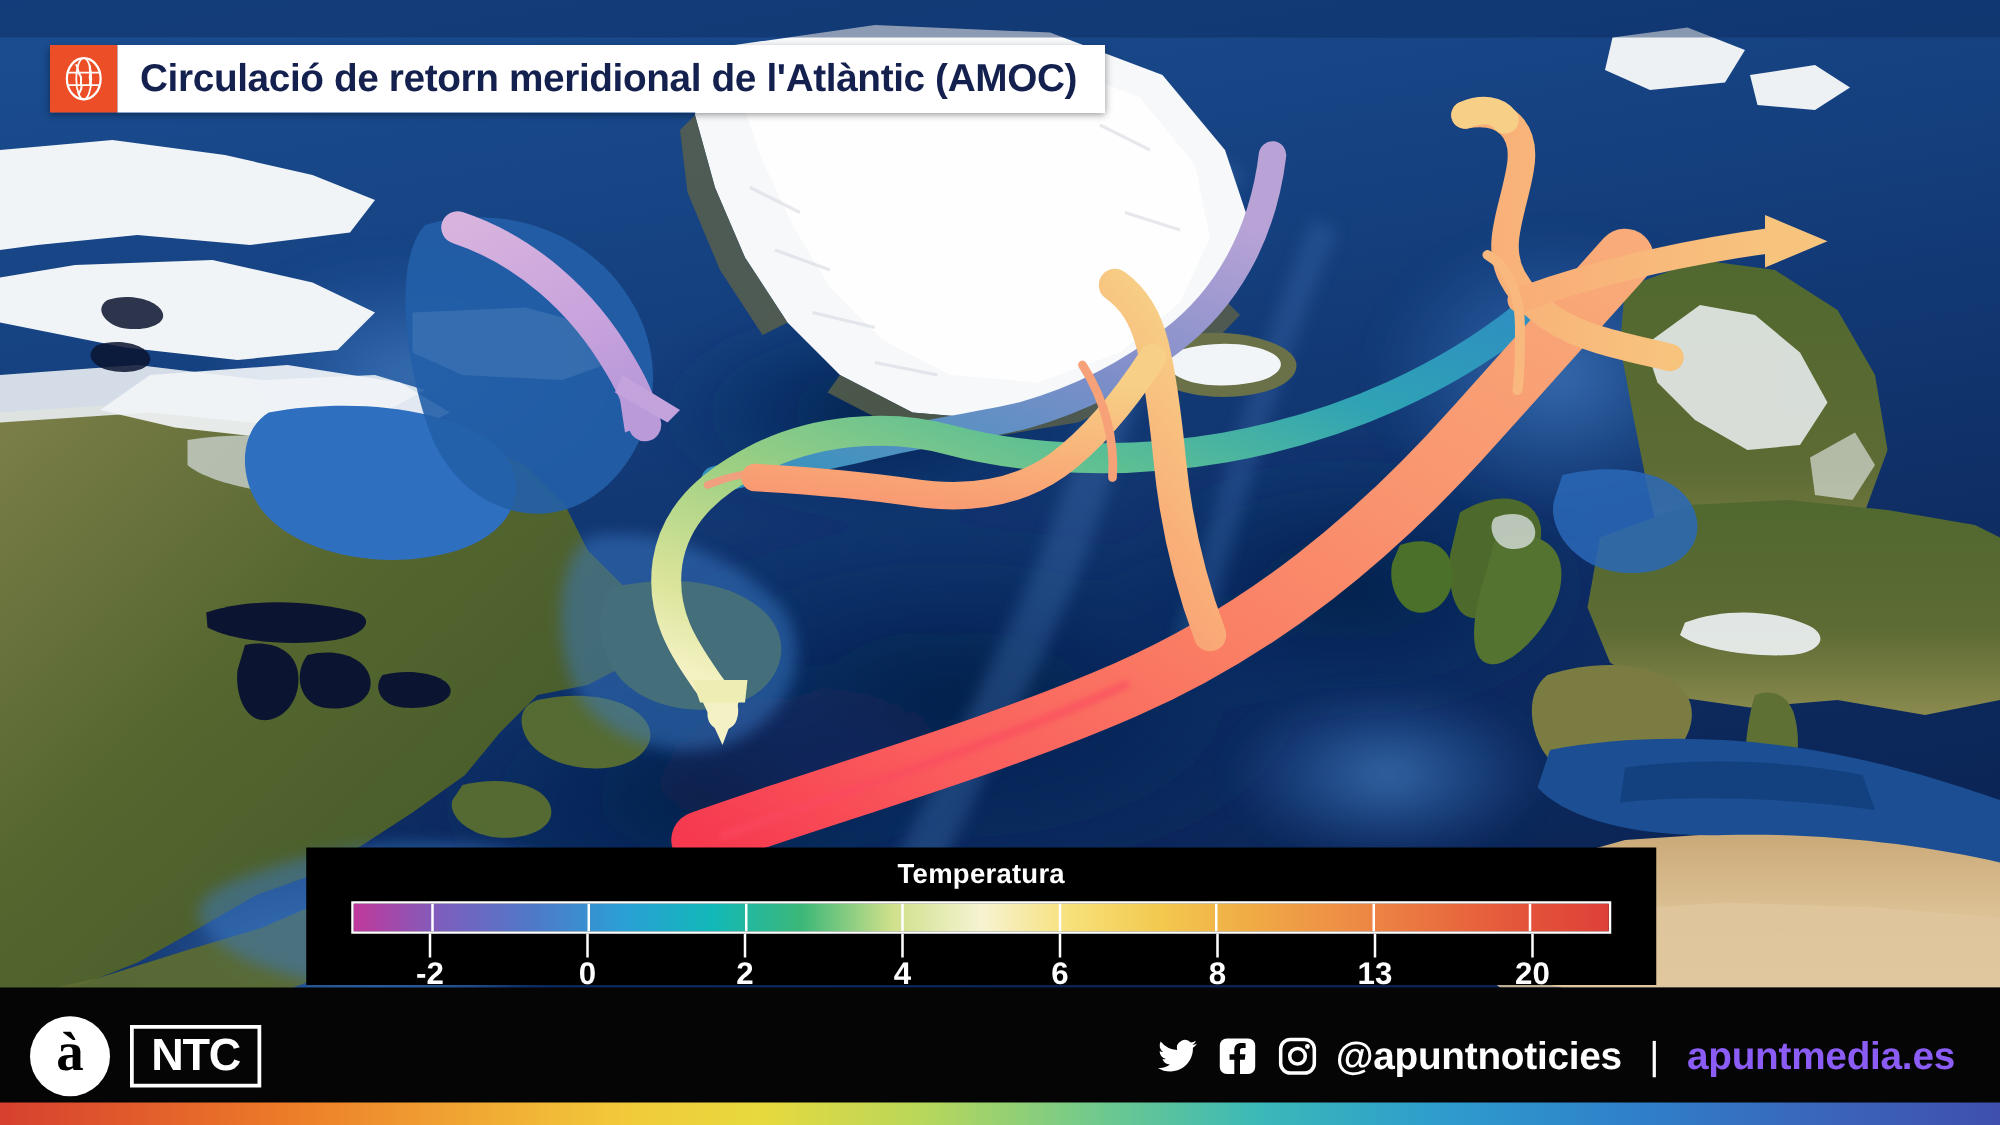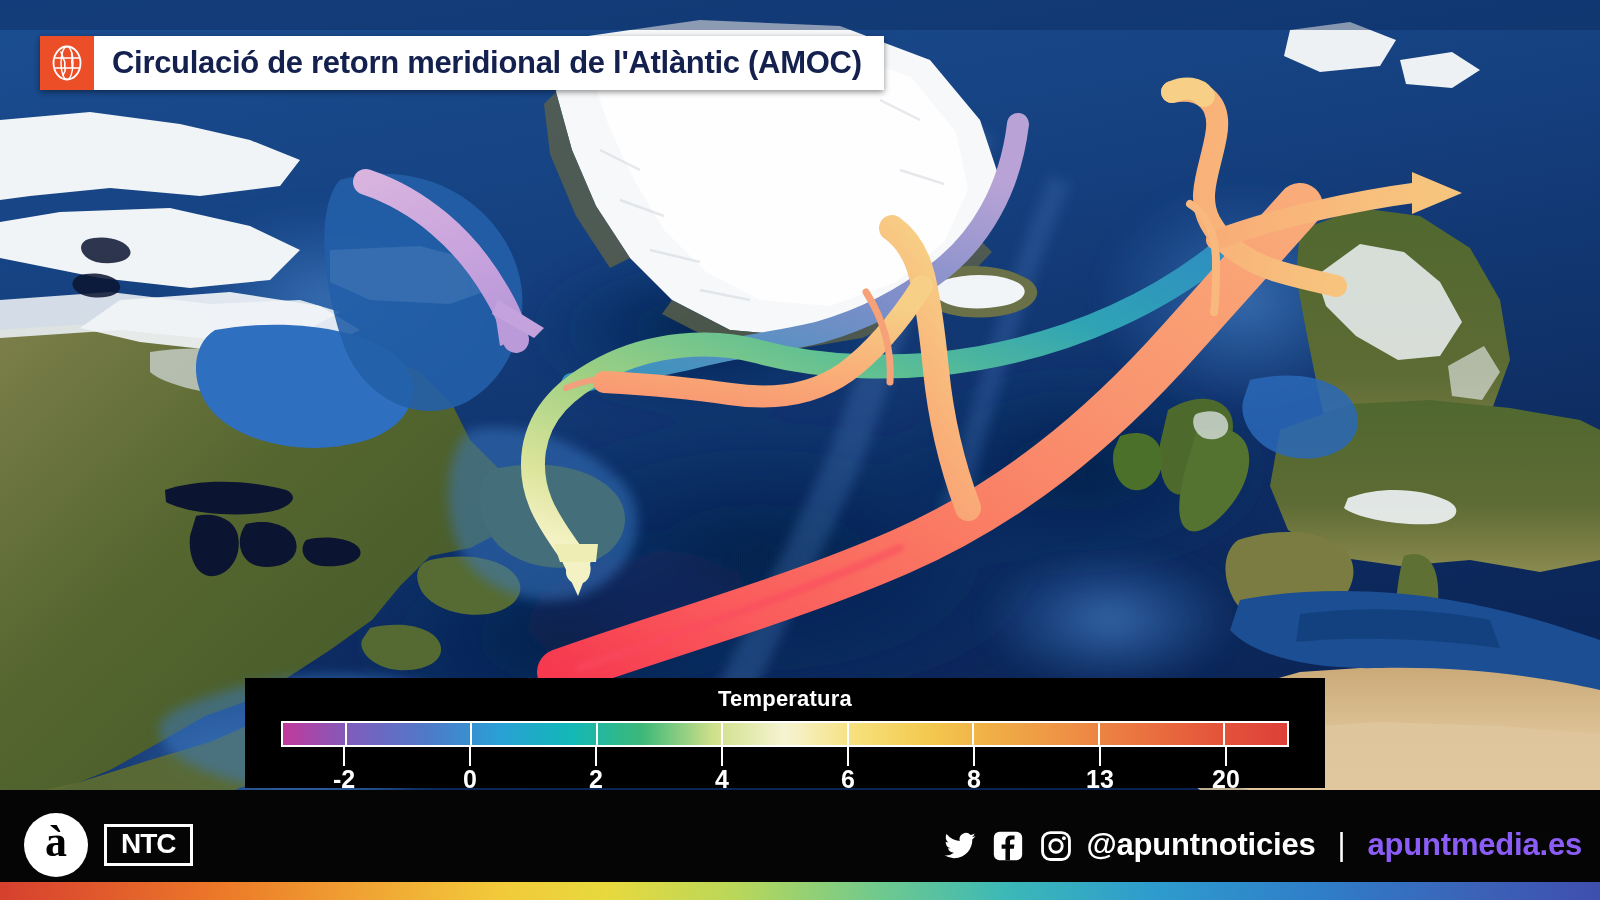--- a/index.html
+++ b/index.html
@@ -64,26 +64,26 @@
   }
   #footer-logos { display:flex; align-items:center; gap:16px; padding-left:24px; }
   #apunt-mark {
     width:64px; height:64px; border-radius:50%; background:#fff;
     display:flex; align-items:center; justify-content:center;
     color:#000; font-size:44px; font-weight:bold; line-height:1;
     font-family:"Liberation Serif", serif; padding-bottom:6px;
   }
   #ntc-box {
     border:3px solid #fff; padding:3px 14px 5px 14px;
-    color:#fff; font-size:28px; font-weight:bold; letter-spacing:-1px;
+    color:#fff; font-size:36px; font-weight:bold; letter-spacing:-1px;
     line-height:1;
   }
   #footer-social {
-    margin-left:auto; display:flex; align-items:flex-end; gap:14px;
-    padding-right:18px;
+    margin-left:auto; display:flex; align-items:center; gap:14px;
+    padding-right:36px;
   }
   .soc-icon { width:34px; height:34px; display:block; }
   #handle-text { color:#fff; font-size:31px; font-weight:bold; letter-spacing:-.2px; }
   #sep-bar { color:#fff; font-size:31px; font-weight:300; padding:0 8px; }
   #site-text { color:#8b5cf6; font-size:31px; font-weight:bold; letter-spacing:-.2px; }
 
   #rainbow-strip {
     position:absolute; left:0; bottom:0; width:1600px; height:18px; z-index:60;
     background:linear-gradient(to right,
       #d6402f 0%, #e0582c 6%, #ec7a28 14%, #f0a032 22%,

